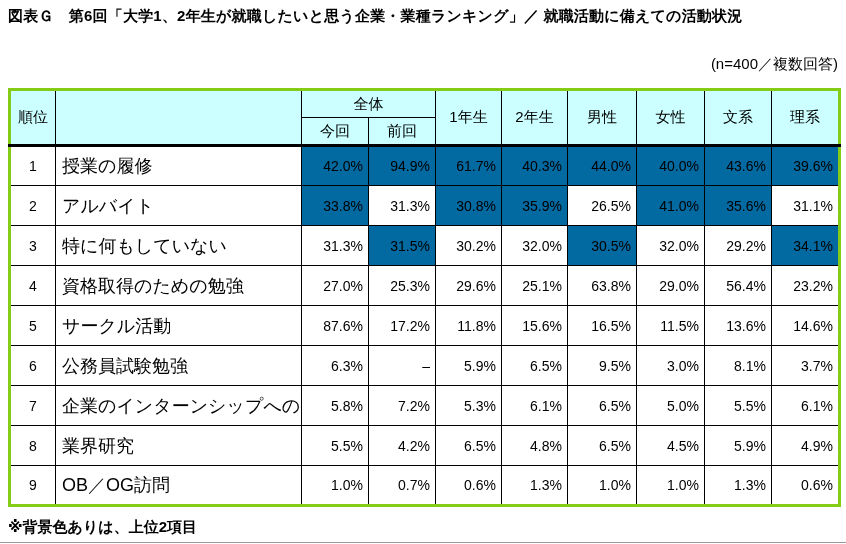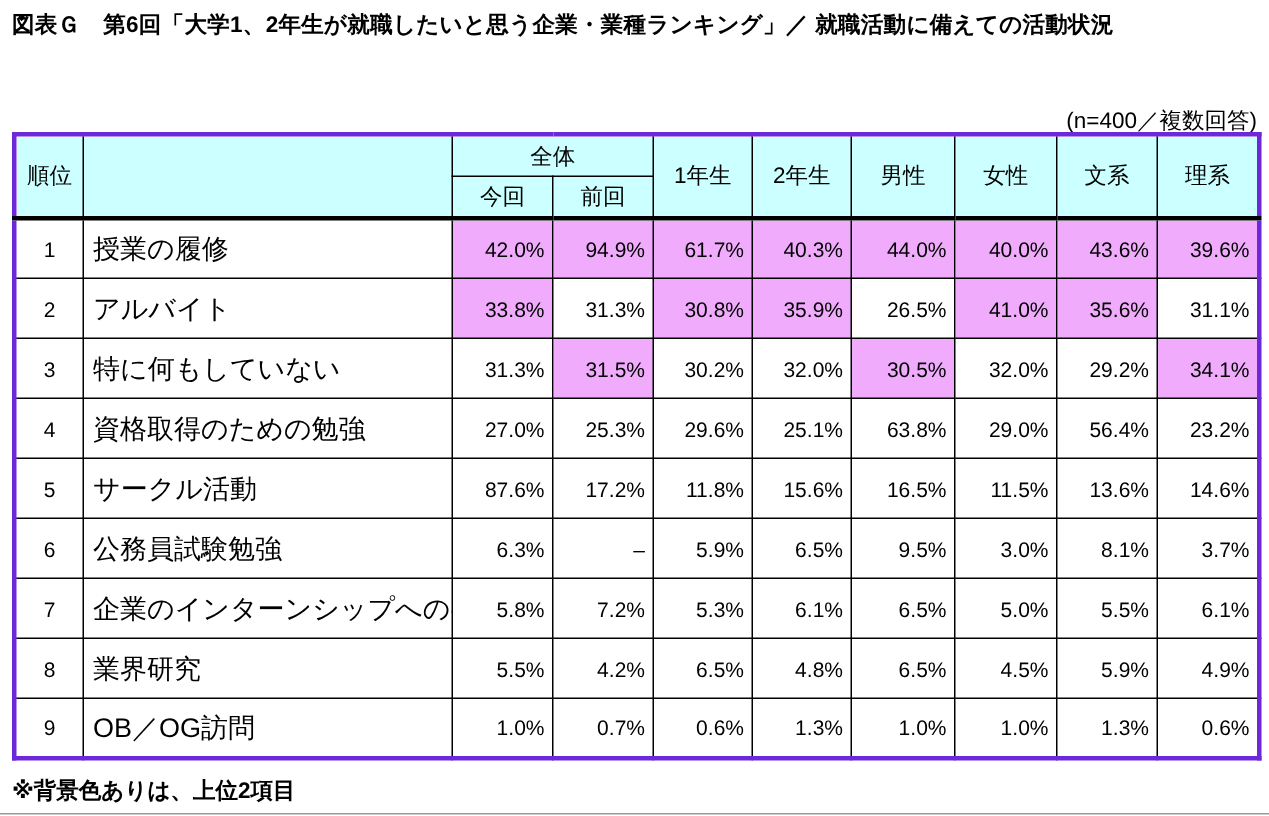--- a/index.html
+++ b/index.html
@@ -11,41 +11,41 @@
     position: relative; overflow: hidden;
   }
   .title {
     position: absolute; left: 8px; top: 7px;
     font-size: 15px; font-weight: bold; letter-spacing: 0.2px;
     text-underline-offset: 3px;
     white-space: nowrap;
   }
   .subtitle {
     position: absolute; right: 8px; top: 55px;
-    font-size: 15px; white-space: nowrap; margin-top: 16px;
+    font-size: 15px; white-space: nowrap;
   }
   table.survey {
     position: absolute; left: 8px; top: 88px;
     width: 830px; border-collapse: collapse; table-layout: fixed;
-    border: 3px solid #6d28d9;
+    border: 3px solid #84cc16;
   }
   .survey th, .survey td {
     border: 1px solid #000; padding: 0;
     overflow: hidden; white-space: nowrap;
   }
   .survey thead th {
     background: #ccffff; font-weight: normal;
     font-size: 15px; height: 28px; text-align: center;
   }
   .survey tbody tr { height: 40px; }
   .survey tbody tr:first-child td { border-top: 3px solid #000; }
   td.rank { text-align: center; font-size: 14px; }
   td.item { text-align: left; font-size: 18px; padding-left: 6px; }
   td.num  { text-align: right; font-size: 14px; padding-right: 5px; }
-  td.hl   { background: #f0abfc; }
+  td.hl   { background: #0369a1; }
   .footnote {
     position: absolute; left: 8px; top: 518px;
     font-size: 15px; font-weight: bold; white-space: nowrap;
   }
   .bottom-line {
     position: absolute; left: 0; top: 542px; width: 846px; height: 0;
     border-top: 1px solid #9a9a9a;
   }
 </style>
 </head>

